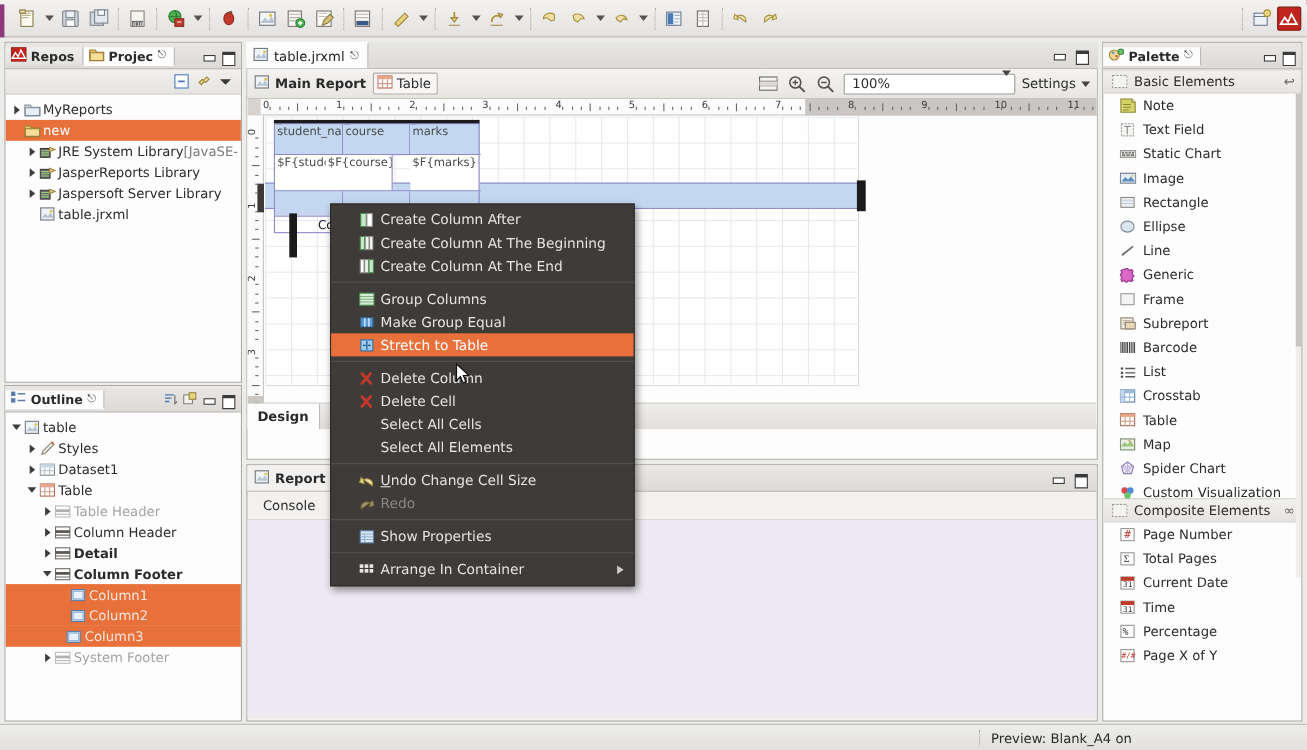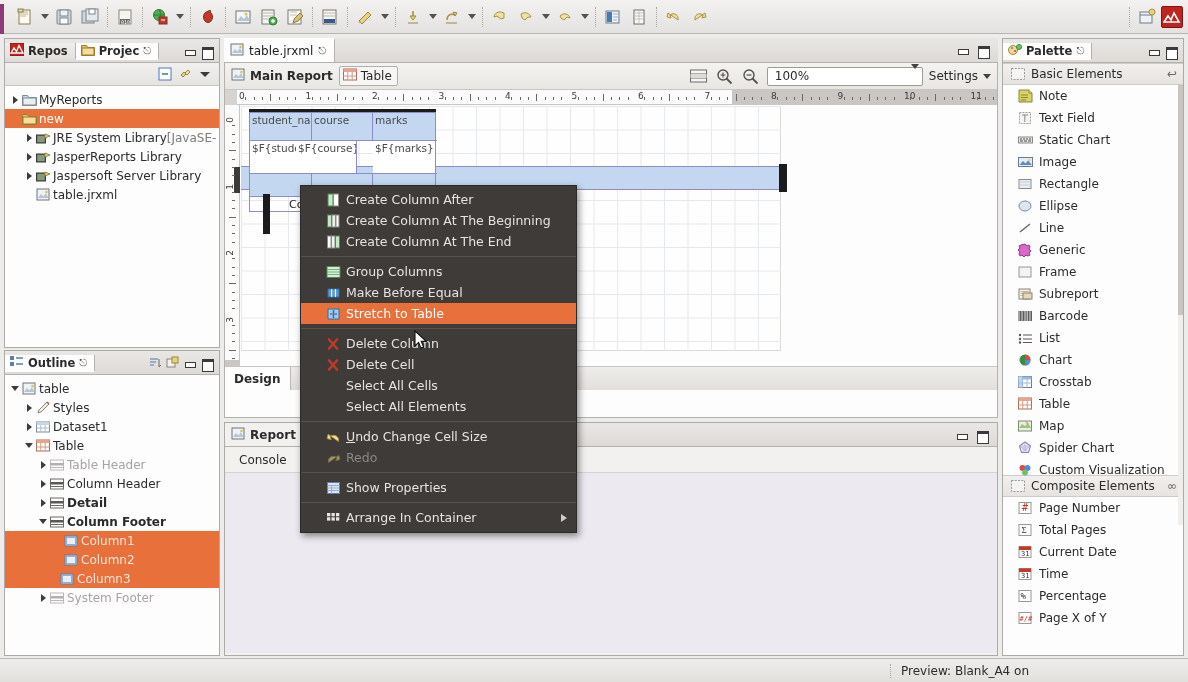--- a/index.html
+++ b/index.html
@@ -1197,30 +1197,20 @@
               <circle cx="2" cy="8" r="1.2" fill="#5a5754"></circle>
               <circle cx="2" cy="11.5" r="1.2" fill="#5a5754"></circle>
               <path d="M5 4h9M5 8h9M5 11.5h9" stroke="#5a5754" stroke-width="1.2"></path>
             </svg>
           </span>
           <span>List</span>
         </div>
         <div class="pal-item">
           <span class="pal-ico">
             <svg width="15" height="14">
-              <circle cx="7" cy="7" r="5.5" fill="#3f8a3f"></circle>
-              <path d="M7 7V1.5A5.5 5.5 0 0112.5 7z" fill="#d94a4a"></path>
-              <path d="M7 7h5.5A5.5 5.5 0 017 12.5z" fill="#4a90d9"></path>
-            </svg>
-          </span>
-          <span>Chart</span>
-        </div>
-        <div class="pal-item">
-          <span class="pal-ico">
-            <svg width="15" height="14">
               <rect x="0.5" y="1.5" width="13" height="11" fill="#fff" stroke="#5b7fa8"></rect>
               <rect x="0.5" y="1.5" width="13" height="3" fill="#9dbbd8"></rect>
               <rect x="0.5" y="1.5" width="4" height="11" fill="#c3d8f0"></rect>
               <path d="M4.5 1.5v11M9 1.5v11M0.5 8h13" stroke="#9dbbd8"></path>
             </svg>
           </span>
           <span>Crosstab</span>
         </div>
         <div class="pal-item">
           <span class="pal-ico">
@@ -1373,21 +1363,21 @@
         </span>
         <span class="mtext">Group Columns</span>
       </div>
       <div class="mi">
         <span class="mico">
           <svg width="15" height="14">
             <rect x="2" y="3" width="11" height="8" fill="#5b9bd5" stroke="#2f6ea8"></rect>
             <path d="M5.7 3v8M9.4 3v8" stroke="#fff"></path>
           </svg>
         </span>
-        <span class="mtext">Make Before Equal</span>
+        <span class="mtext">Make Group Equal</span>
       </div>
       <div class="mi hl">
         <span class="mico">
           <svg width="15" height="14">
             <rect x="2" y="2" width="11" height="10" fill="#9ecbf0" stroke="#2f6ea8"></rect>
             <path d="M7.5 3v8" stroke="#2f6ea8" stroke-width="1.4"></path>
             <path d="M4 7h2.5M8.5 7H11" stroke="#1f4e79" stroke-width="1.2"></path>
           </svg>
         </span>
         <span class="mtext">Stretch to Table</span>

